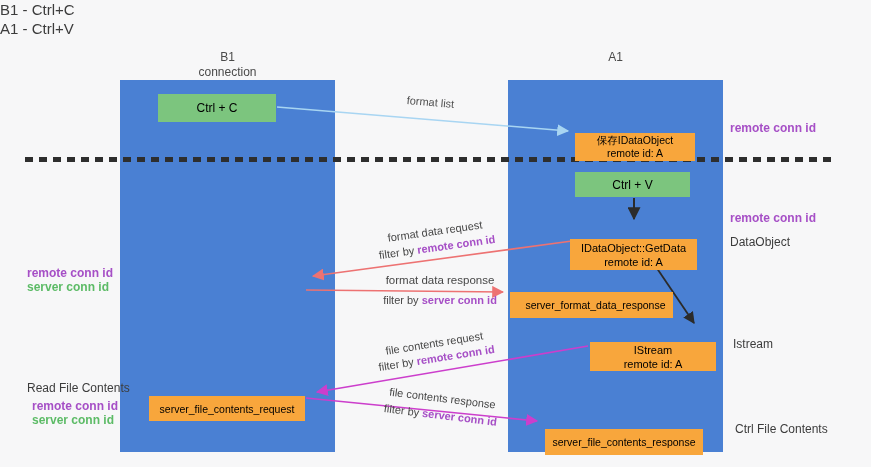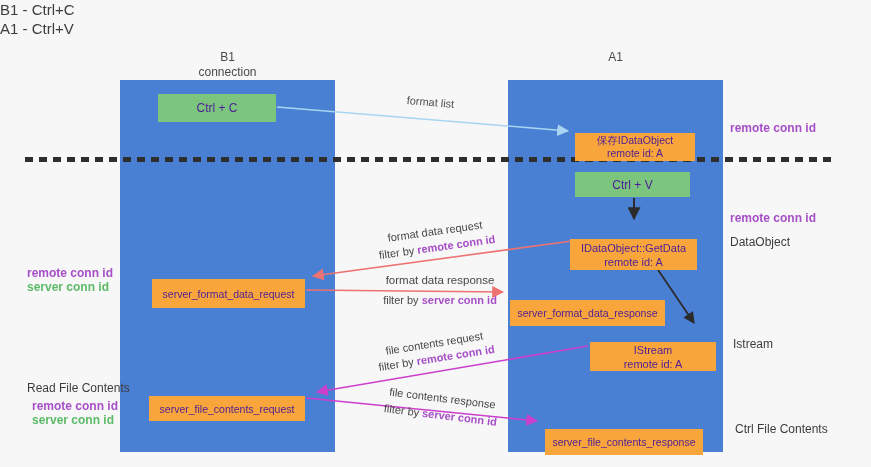--- a/index.html
+++ b/index.html
@@ -15,30 +15,30 @@
   }
   .abs{position:absolute;}
   .title{left:0; top:6; width:871px; text-align:left; font-size:15px;
     line-height:19px; color:var(--ink);}
   .lane-header{top:50px; width:215px; text-align:center; font-size:12px;
     line-height:15px; color:#4A4A4A;}
   .lane{top:80px; width:215px; height:372px; background:var(--lane);}
   .dashes{left:25px; top:157px; width:810px; height:5px;
     background:repeating-linear-gradient(90deg,#2E2E2E 0 8px,transparent 8px 14px);}
   .box{display:flex; flex-direction:column; align-items:center; justify-content:center;
-    color:#4c1d95; text-align:center;}
+    color:#000000; text-align:center;}
   .box .l{display:block;}
   .green-box{background:var(--green); font-size:12px;}
   .orange-box{background:var(--orange);margin-top:12px;}
   .b-ctrl-c{left:158px; top:94px; width:118px; height:28px;}
   .b-saved{left:575px; top:121px; width:120px; height:28px; font-size:10.5px; line-height:13px;}
   .b-ctrl-v{left:575px; top:172px; width:115px; height:25px;}
   .b-getdata{left:570px; top:227px; width:127px; height:31px; font-size:11px; line-height:14px;}
   .b-sfdreq{left:152px; top:267px; width:153px; height:29px; font-size:10.5px;}
-  .b-sfdresp{left:510px; top:288px; width:155px; height:26px; font-size:10.5px;}
+  .b-sfdresp{left:510px; top:280px; width:155px; height:26px; font-size:10.5px;padding-left:8px;}
   .b-istream{left:590px; top:330px; width:126px; height:29px; font-size:11px; line-height:14px;}
   .b-sfcreq{left:149px; top:384px; width:156px; height:25px; font-size:10.5px;}
   .b-sfcresp{left:545px; top:417px; width:158px; height:26px; font-size:10.5px;}
   .ann{font-size:12px; white-space:nowrap;}
   .ann-purple{color:var(--purple); font-weight:bold;}
   .ann-green{color:var(--green-text); font-weight:bold;}
   .edge-label{font-size:11px; color:#474747; text-align:center; white-space:nowrap;}
   .edge-label .key{font-weight:bold; color:var(--purple);}
   .el-format-list{left:383px; top:96px; width:95px; transform:rotate(5deg); color:#4F4F4F;}
   .el-fdr{left:352px; top:223px; width:168px; transform:rotate(-8deg); line-height:16px;}
@@ -110,23 +110,20 @@
     <span class="l">保存IDataObject</span>
     <span class="l">remote id: A</span>
   </div>
   <div class="abs box green-box b-ctrl-v">
     <span class="l">Ctrl + V</span>
   </div>
   <div class="abs box orange-box b-getdata">
     <span class="l">IDataObject::GetData</span>
     <span class="l">remote id: A</span>
   </div>
-  <div class="abs box orange-box b-sfdreq">
-    <span class="l">server_format_data_request</span>
-  </div>
   <div class="abs box orange-box b-sfdresp">
     <span class="l">server_format_data_response</span>
   </div>
   <div class="abs box orange-box b-istream">
     <span class="l">IStream</span>
     <span class="l">remote id: A</span>
   </div>
   <div class="abs box orange-box b-sfcresp">
     <span class="l">server_file_contents_response</span>
   </div>

